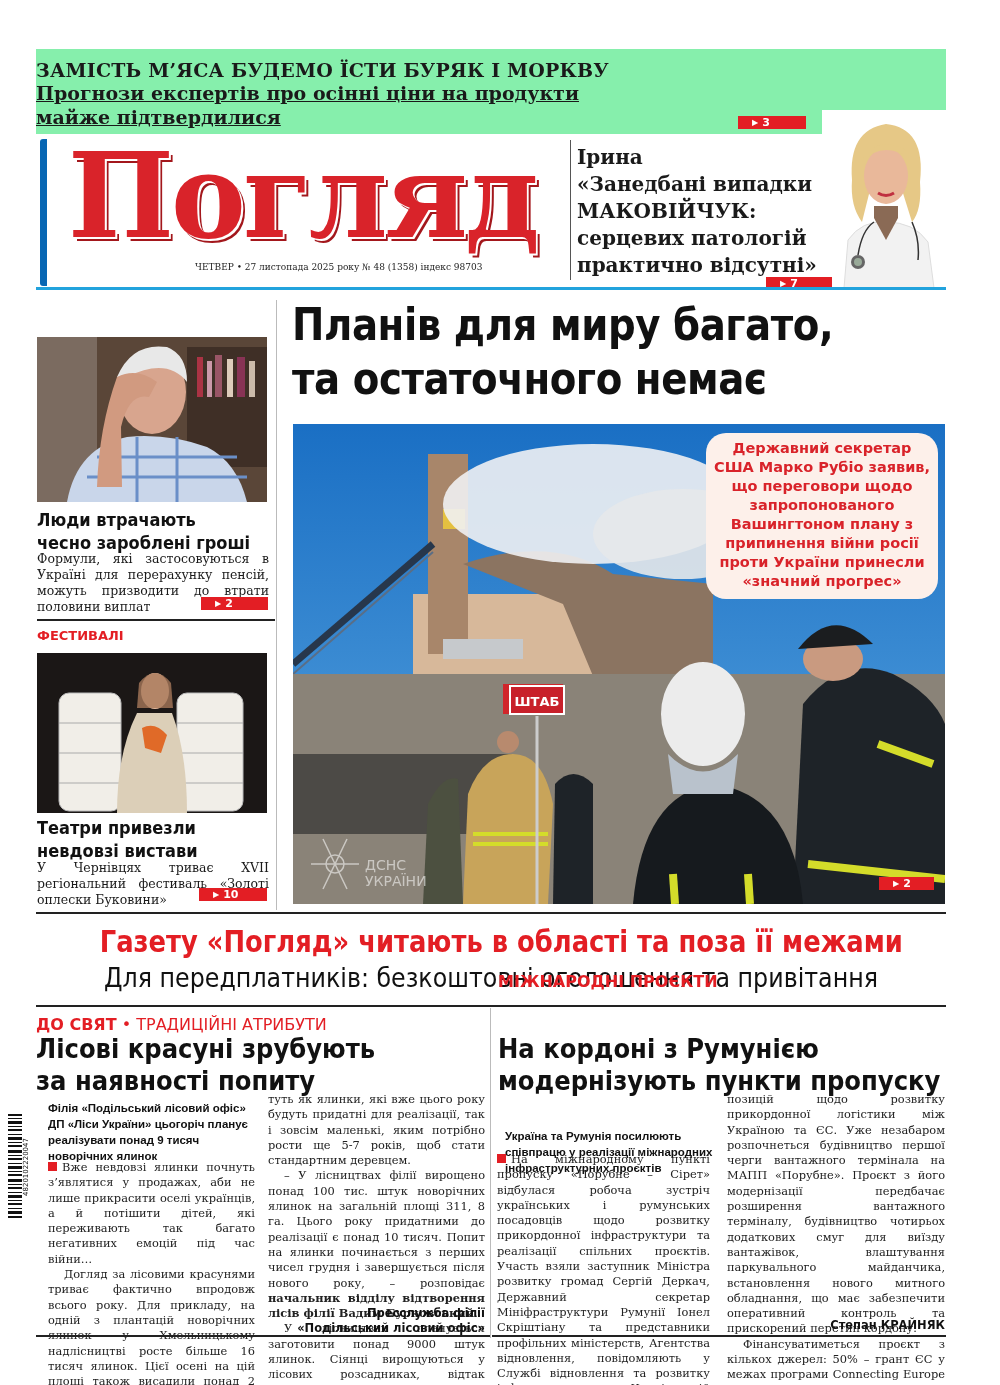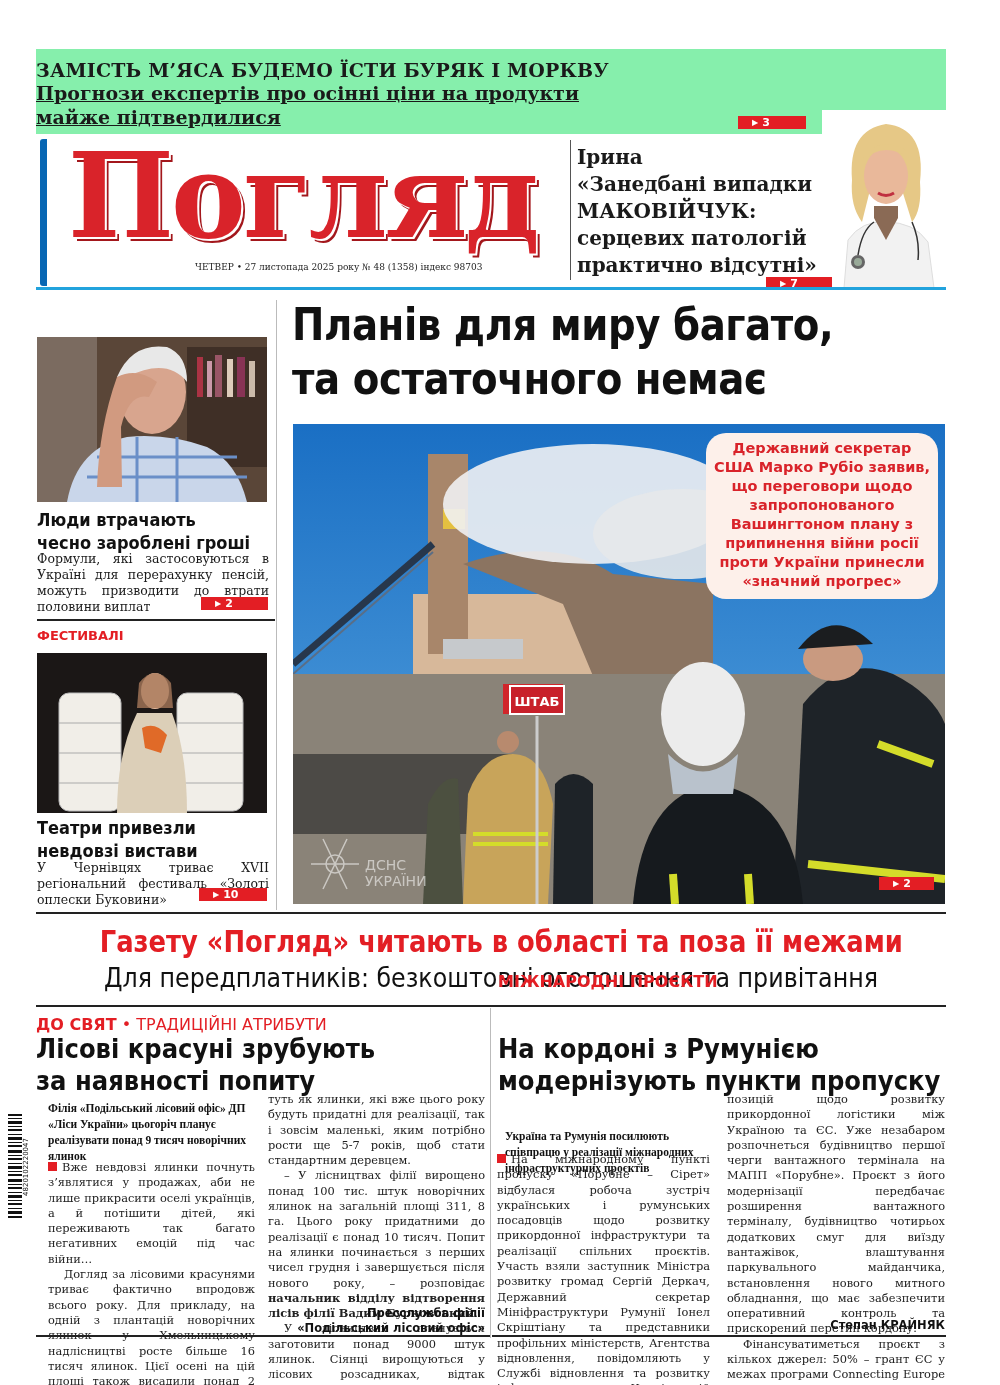--- a/index.html
+++ b/index.html
@@ -38,21 +38,21 @@
   .callout { left: 706px; top: 433px; width: 232px; height: 166px; background: #fdf0ea; border-radius: 20px; padding: 6px 8px; color: #d9232a; font-family: "DejaVu Sans", sans-serif; font-weight: bold; font-size: 14.5px; line-height: 19px; text-align: center; }
 
   
   .promo1 { left: 36px; top: 924px; width: 910px; text-align: center; color: #e31e24; font-family: "DejaVu Sans", sans-serif; font-weight: bold; font-size: 30px; line-height: 36px; transform: scaleX(0.86); transform-origin: center; white-space: nowrap; }
   .promo2 { left: 36px; top: 962px; width: 910px; text-align: center; color: #111; font-family: "DejaVu Sans", sans-serif; font-size: 27px; line-height: 32px; transform: scaleX(0.88); transform-origin: center; white-space: nowrap; }
 
   
   .sec-kicker { font-family: "DejaVu Sans", sans-serif; font-size: 16px; color: #e31e24; }
   .sec-kicker b { font-weight: bold; }
   .big-hl { font-family: "DejaVu Sans", sans-serif; font-weight: bold; font-size: 27px; line-height: 32px; color: #111; transform: scaleX(0.9); transform-origin: left; white-space: nowrap; }
-  .sub { font-family: Liberation Serif, serif; font-weight: bold; font-size: 11.5px; line-height: 16px; color: #111; }
+  .sub { font-family: Liberation Sans, sans-serif; font-weight: bold; font-size: 11.5px; line-height: 16px; color: #111; }
   .body { font-size: 11.4px; line-height: 15.3px; text-align: justify; color: #222; hyphens: manual; }
   .body p { text-indent: 16px; }
   .body p.first { text-indent: 0; }
   .bullet { display: inline-block; width: 9px; height: 9px; background: #e31e24; margin-right: 5px; vertical-align: 0px; }
   .sig { font-family: "DejaVu Sans", sans-serif; font-weight: bold; font-size: 11.5px; line-height: 15px; text-align: right; color: #111; }
   .barcode { left: 8px; top: 1112px; width: 22px; height: 110px; }
 </style>
 </head>
 <body>
 

